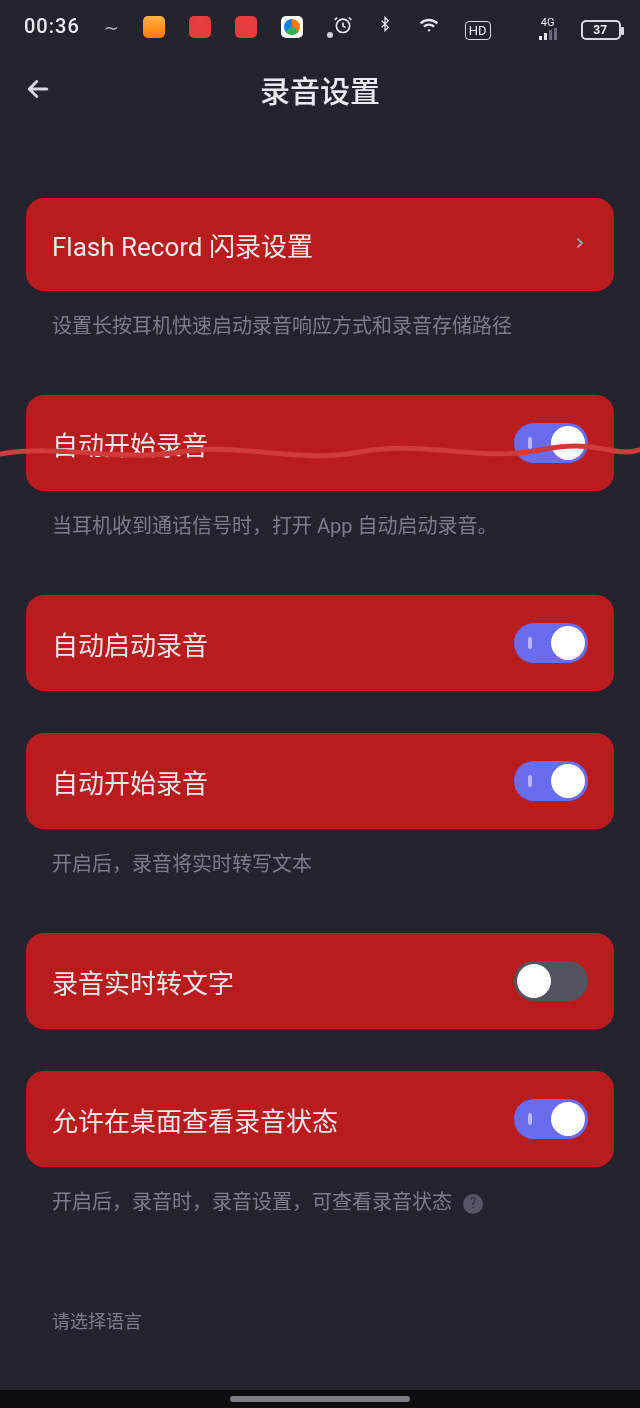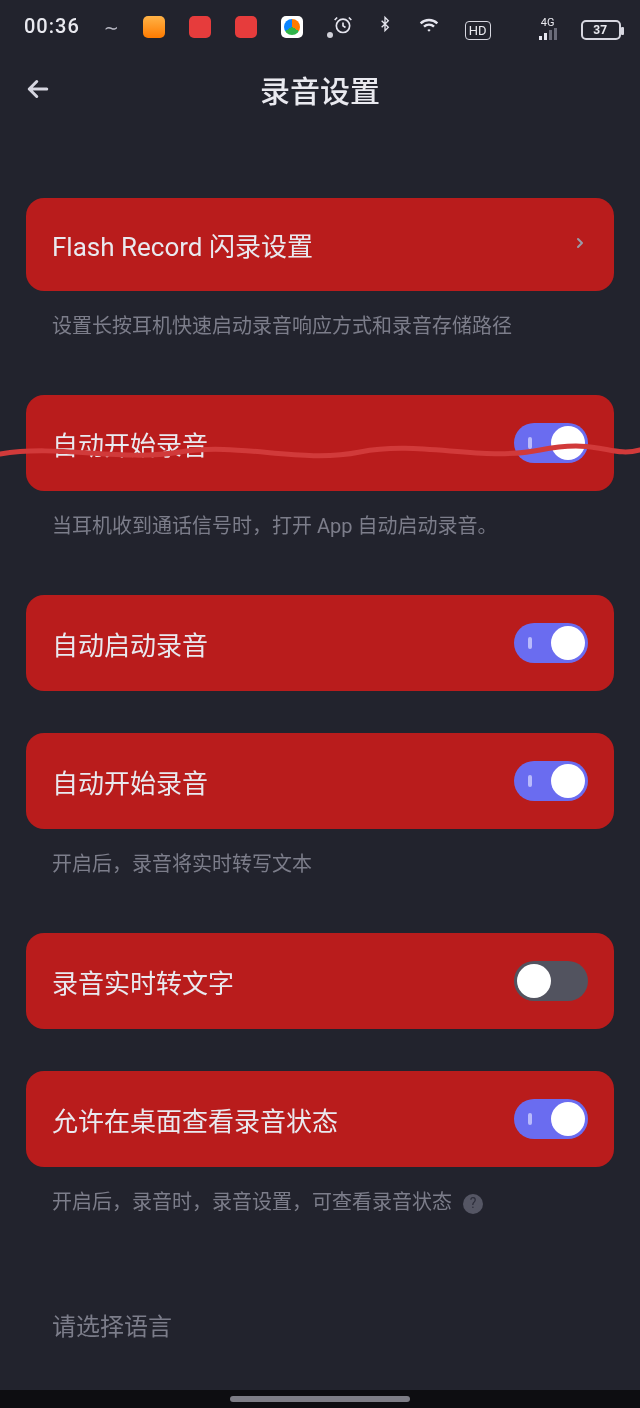--- a/index.html
+++ b/index.html
@@ -81,21 +81,21 @@
   }
   .toggle.on .knob { right: 3px; }
   .toggle.off .knob { left: 3px; }
   .toggle.on::before {
     content:""; position:absolute; left:14px; top:14px; width:4px; height:12px; background:#b9bafc; border-radius:2px;
   }
   
   .chevron { color:#9a9ba8; }
   .chevron svg{ width:16px; height:28px; }
   
-  .section-label { font-size:24px; color:#7c7d8a; padding: 0 26px; }
+  .section-label { font-size:18px; color:#7c7d8a; padding: 0 26px; }
   
   .redline { position:absolute; left:0; top:438px; width:640px; height:30px; pointer-events:none;}
   .redline svg { width:100%; height:100%; }
   
   .homebar { position:absolute; bottom:6px; left:50%; transform:translateX(-50%); width:180px; height:6px; background:#7d7d86; border-radius:3px;}
   .bottom-edge { position:absolute; bottom:0; left:0; width:640px; height:18px; background:#0d0d11;}
 </style>
 </head>
 <body>
 

